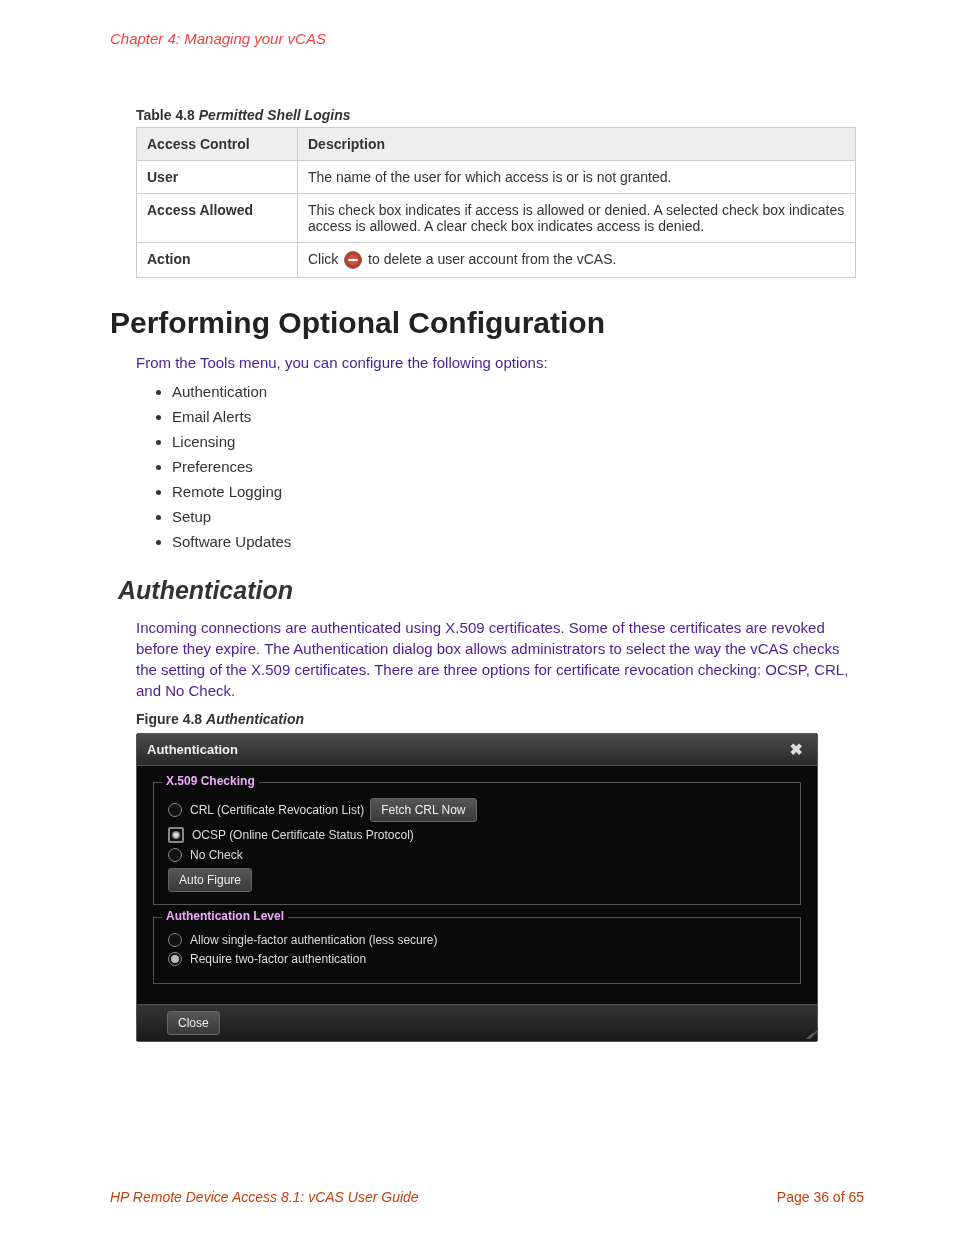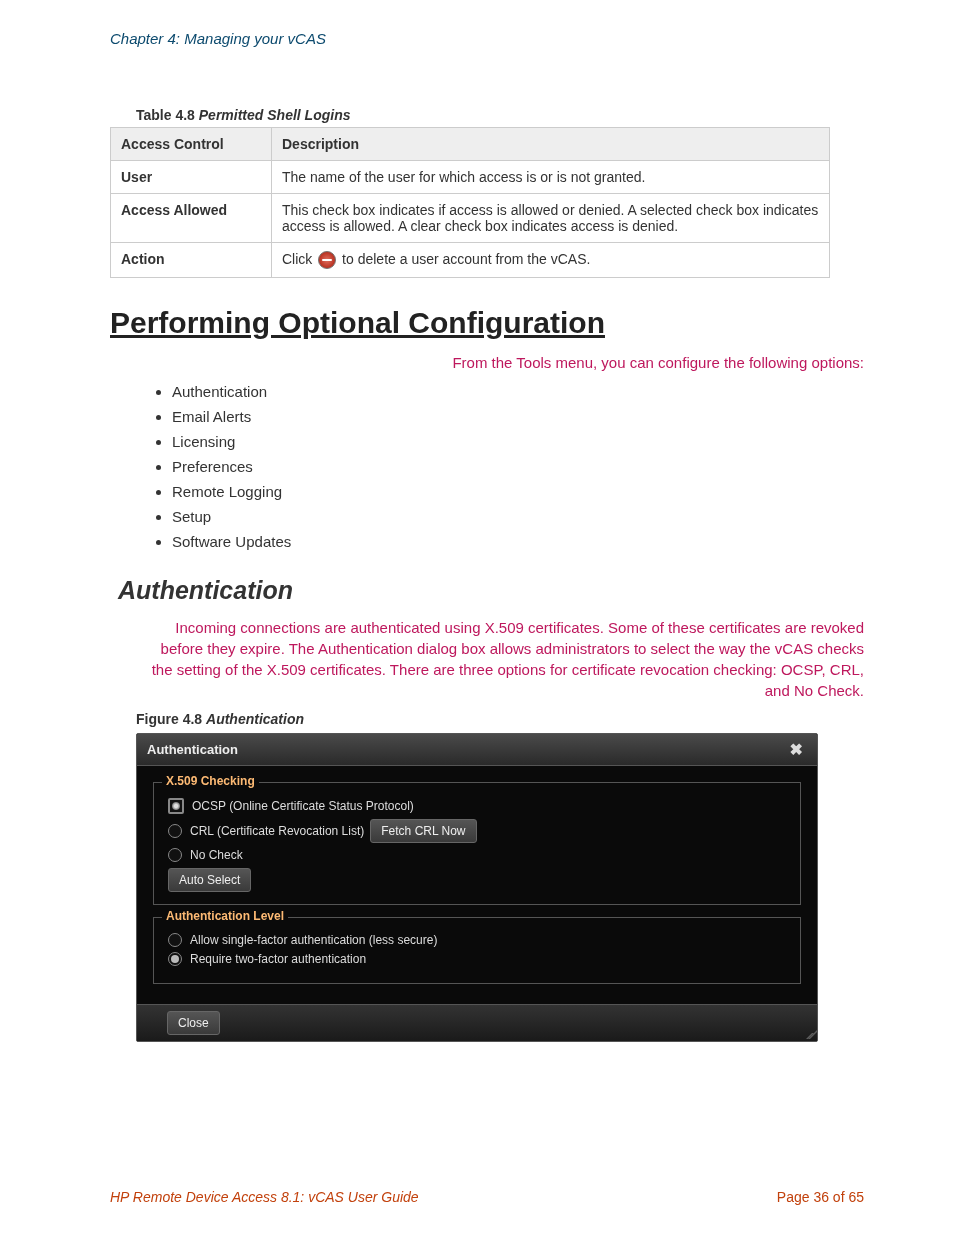--- a/index.html
+++ b/index.html
@@ -11,34 +11,35 @@
     width: 954px;
   }
   .page {
     padding: 30px 90px 30px 110px;
     box-sizing: border-box;
     width: 954px;
     min-height: 1235px;
     position: relative;
   }
   .chapter-header {
-    color: #0c4a6e;
+    color: #ef4444;
     font-style: italic;
     font-size: 15px;
     margin-bottom: 60px;
   }
   .table-caption {
     font-size: 14px;
     margin-left: 26px;
     margin-bottom: 4px;
   }
   .table-caption .tc-prefix { font-weight: bold; }
   .table-caption .tc-title { font-weight: bold; font-style: italic; }
   table.shell-table {
     border-collapse: collapse;
+    margin-left: 26px;
     width: 720px;
     font-size: 14px;
     border-radius: 13px;
   }
   table.shell-table th, table.shell-table td {
     border: 1px solid #ccc;
     padding: 8px 10px;
     text-align: left;
     vertical-align: top;
   }
@@ -64,36 +65,34 @@
     left: 3px; right: 3px; top: 7px; height: 2px;
     background: #fff;
     border-radius: 1px;
   }
   h1.section-h1 {
     font-family: "Trebuchet MS", "Arial Black", Arial, sans-serif;
     font-weight: bold;
     font-size: 30px;
     color: #222;
     margin: 28px 0 12px 0;
-    text-decoration: underline;
   }
   h2.section-h2 {
     font-family: Arial, sans-serif;
     font-weight: bold;
     font-style: italic;
     font-size: 25px;
     color: #333;
     margin: 26px 0 12px 8px;
   }
   p.body-text {
     font-size: 15px;
     line-height: 1.4;
     margin: 10px 0 10px 26px;
-    color: #be185d;
-    text-align: right;
+    color: #4c1d95;
   }
   ul.bullet-list {
     margin: 8px 0 8px 40px;
     padding: 0 0 0 22px;
     font-size: 15px;
   }
   ul.bullet-list li { margin: 8px 0; }
   .fig-caption {
     font-size: 14px;
     margin-left: 26px;
@@ -139,21 +138,21 @@
     position: relative;
   }
   .legend {
     position: absolute;
     top: -9px;
     left: 8px;
     background: #0a0a0a;
     padding: 0 4px;
     font-size: 12px;
     font-weight: bold;
-    color: #fdba74;
+    color: #f0abfc;
   }
   .radio-row {
     display: flex;
     align-items: center;
     margin: 5px 0;
     font-size: 12px;
     color: #ddd;
   }
   .radio {
     width: 12px; height: 12px;
@@ -283,34 +282,34 @@
 
   <div class="dialog">
     <div class="dialog-titlebar">
       <span>Authentication</span>
       <span class="dialog-close">✖</span>
     </div>
     <div class="dialog-body">
       <div class="fieldset">
         <div class="legend">X.509 Checking</div>
         <div class="radio-row">
-          <span class="radio boxed selected"></span>
-          <span>OCSP (Online Certificate Status Protocol)</span>
-        </div>
-        <div class="radio-row">
           <span class="radio"></span>
           <span>CRL (Certificate Revocation List)</span>
           <span class="dlg-btn">Fetch CRL Now</span>
         </div>
         <div class="radio-row">
+          <span class="radio boxed selected"></span>
+          <span>OCSP (Online Certificate Status Protocol)</span>
+        </div>
+        <div class="radio-row">
           <span class="radio"></span>
           <span>No Check</span>
         </div>
         <div style="margin-top:6px;">
-          <span class="dlg-btn" style="margin-left:0;">Auto Select</span>
+          <span class="dlg-btn" style="margin-left:0;">Auto Figure</span>
         </div>
       </div>
       <div class="fieldset">
         <div class="legend">Authentication Level</div>
         <div class="radio-row">
           <span class="radio"></span>
           <span>Allow single-factor authentication (less secure)</span>
         </div>
         <div class="radio-row">
           <span class="radio selected"></span>

